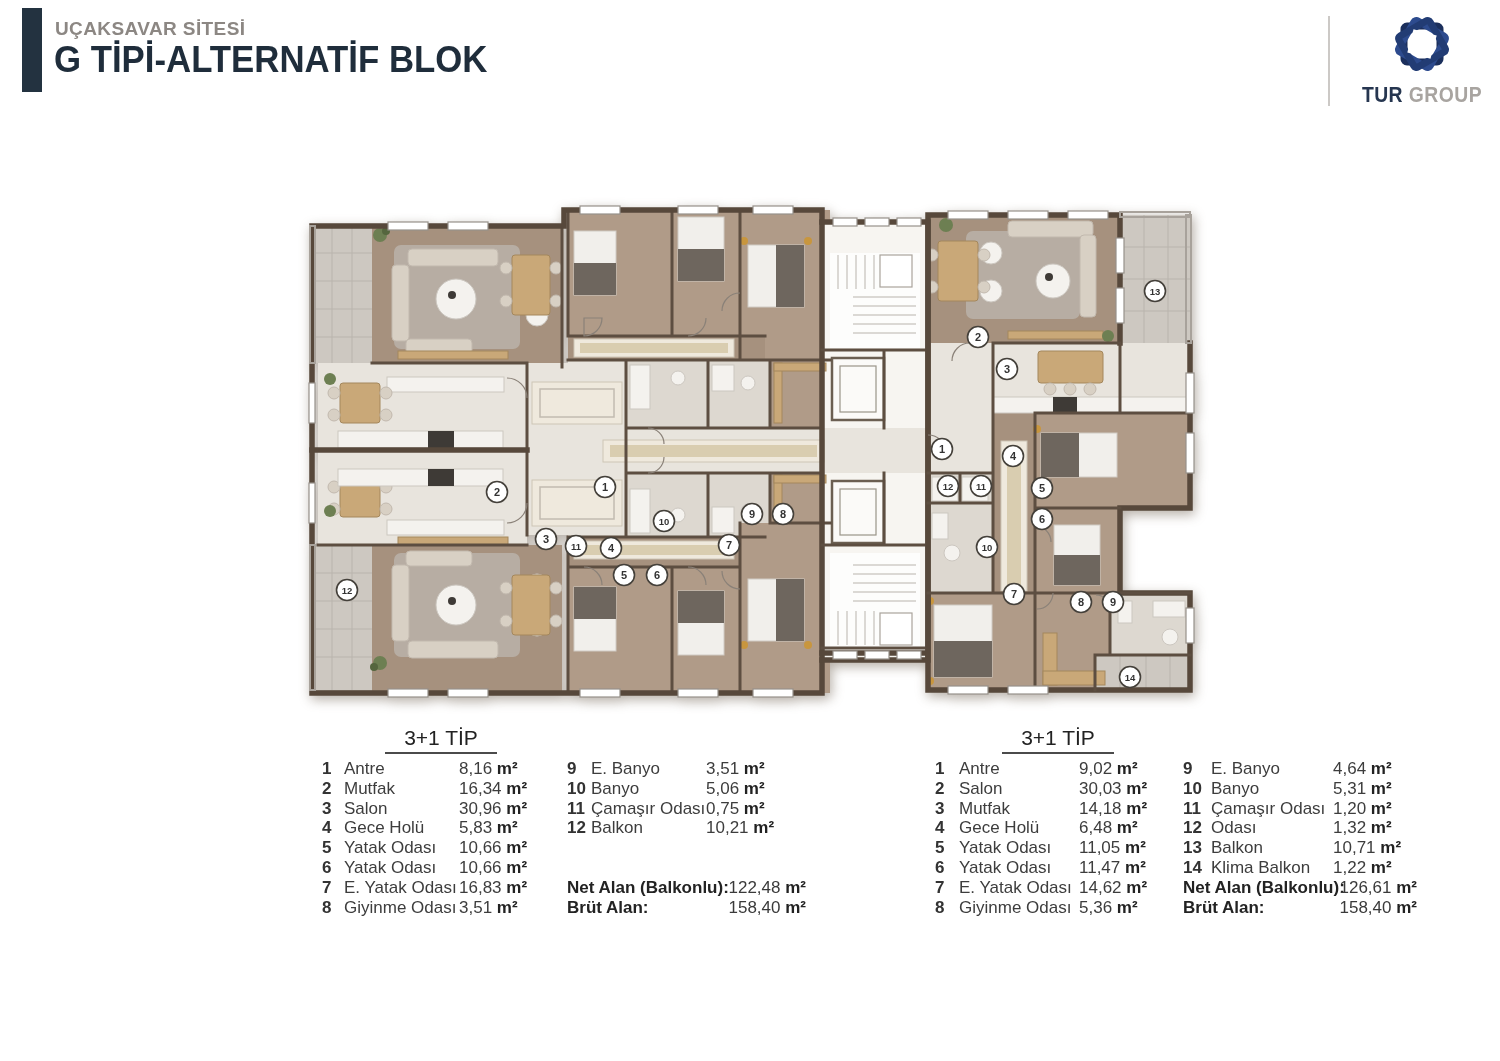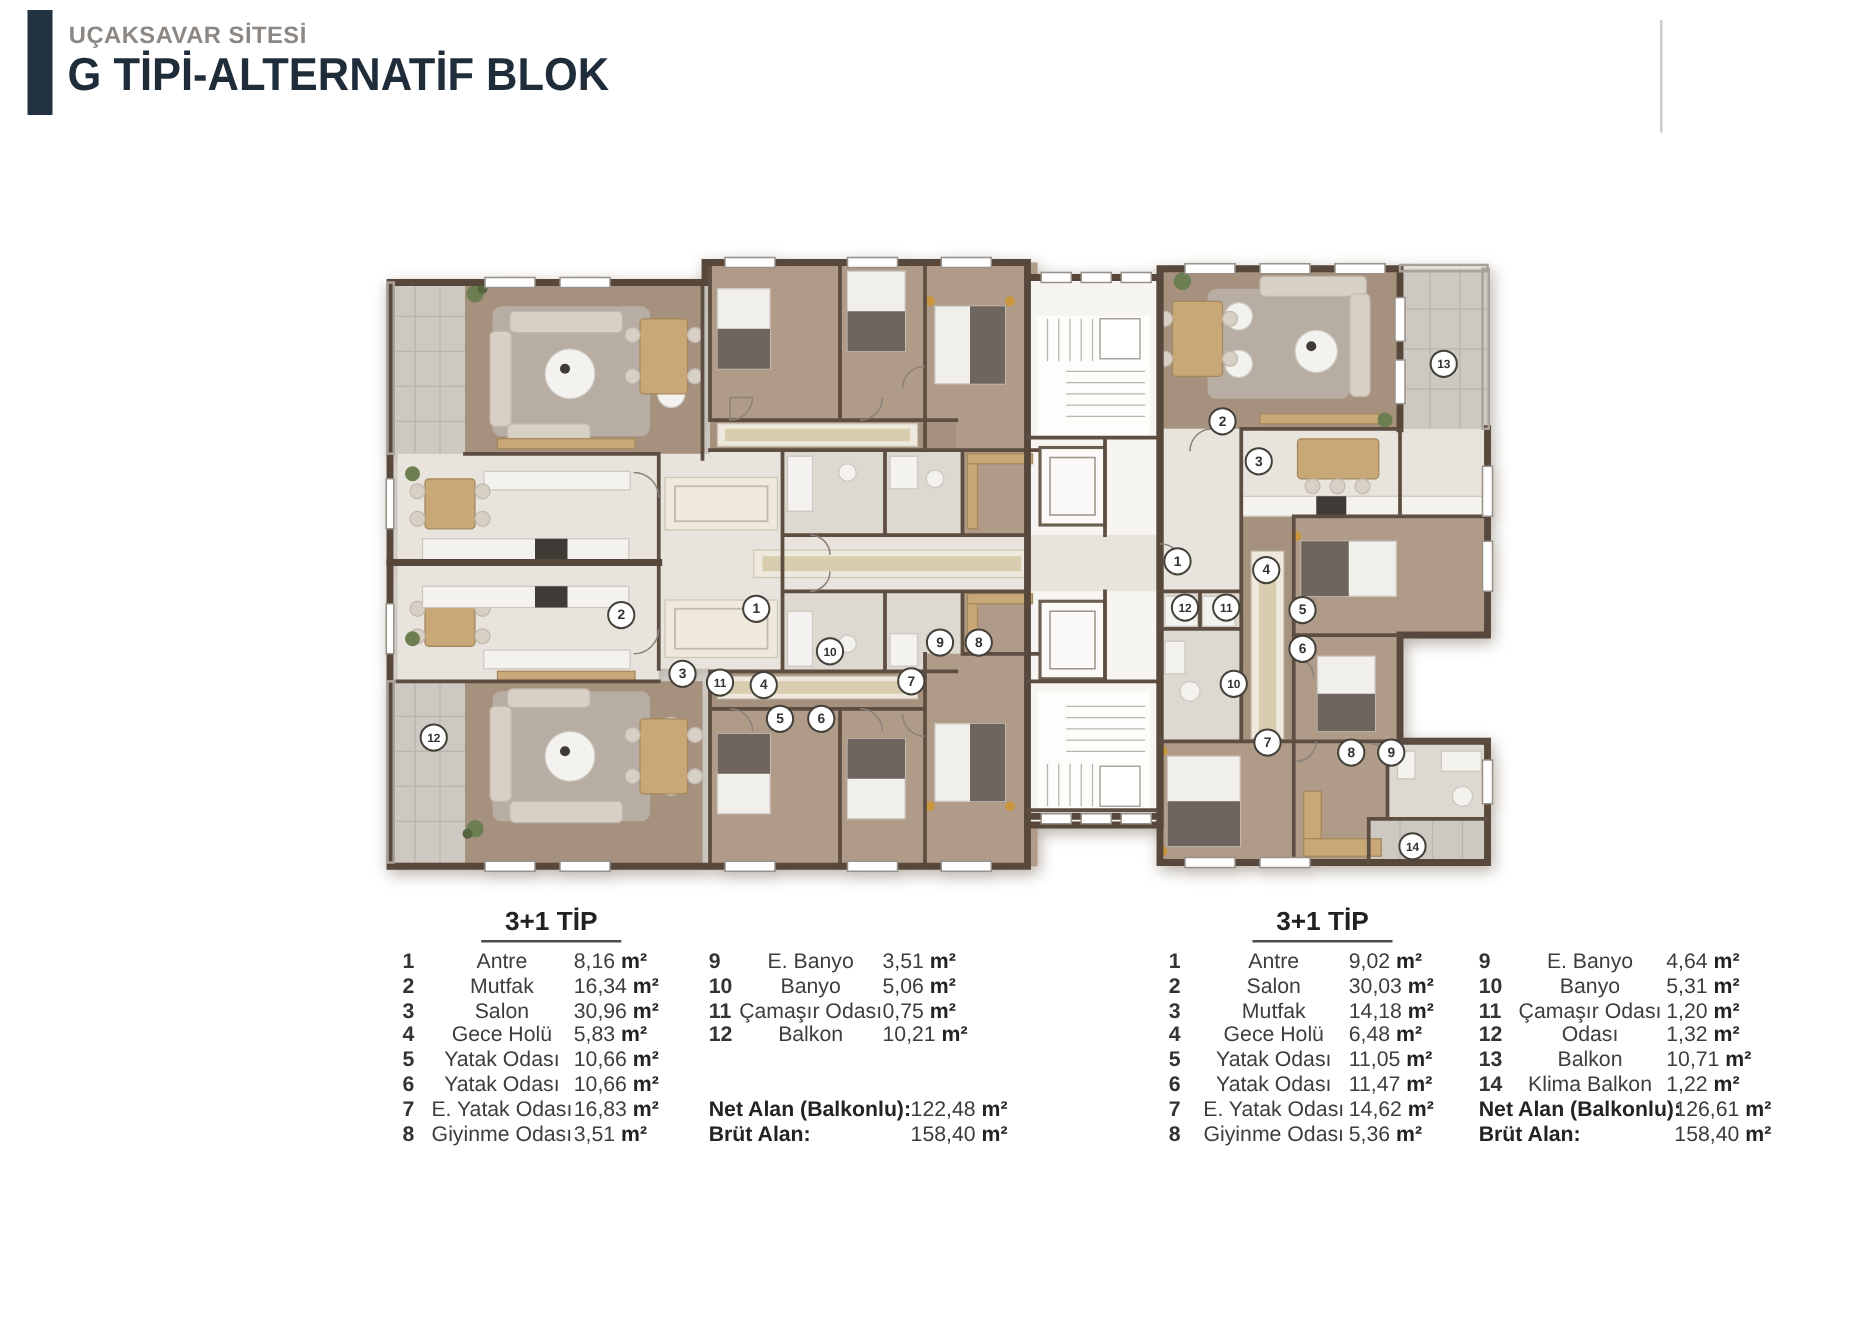--- a/index.html
+++ b/index.html
@@ -22,27 +22,27 @@
   .tur .line{margin-top:2px;font-size:22px;letter-spacing:.5px;transform:scaleX(.88);transform-origin:center;white-space:nowrap;}
   .tur .line .t{font-weight:bold;color:#263650;}
   .tur .line .g{font-weight:bold;color:#a8a4a0;}
 
   
   .plan{position:absolute;left:308px;top:193px;width:890px;height:510px;}
   .plan svg{filter:drop-shadow(2px 4px 6px rgba(95,80,62,.45));}
 
   
   .areas{position:absolute;width:520px;color:#3a3a3a;font-size:17px;}
-  .t-head{font-size:21px;font-weight:bold;color:#222;width:112px;text-align:center;
+  .t-head{font-size:21px;font-weight:normal;color:#222;width:112px;text-align:center;
           border-bottom:2.5px solid #4b4b4b;padding-bottom:2px;margin-bottom:5px;}
   .cols{position:relative;}
   .col{position:absolute;top:0;display:grid;grid-auto-rows:19.8px;align-items:baseline;}
   .row{display:contents;}
   .row .no{font-weight:bold;color:#333;}
-  .row .nm{color:#3d3d3d;white-space:nowrap;text-align:center;}
+  .row .nm{color:#3d3d3d;white-space:nowrap;}
   .row .ar{color:#3d3d3d;white-space:nowrap;}
   .row .ar b, .trow .ar b{font-weight:bold;color:#222;}
   .spacer{display:block;grid-column:1/4;}
   .trow{display:contents;}
   .trow .tl{grid-column:1/3;font-weight:bold;color:#232323;white-space:nowrap;}
   .trow .ar{text-align:right;}
   
   #tableL{left:315px;top:726px;}
   #tableL .t-head{margin-left:70px;}
   #tableL .colA{left:7px;grid-template-columns:22px 115px 89px;}
@@ -58,20 +58,34 @@
 
 <div id="page">
 
   <div class="hbar"></div>
   <div class="subtitle">UÇAKSAVAR SİTESİ</div>
   <div class="title">G TİPİ-ALTERNATİF BLOK</div>
 
 
   <div class="logo-divider"></div>
 
+  <div class="tur">
+    <svg width="64" height="64" viewBox="0 0 64 64">
+      <g fill="none" stroke-linejoin="round">
+        <rect x="14" y="14" width="36" height="36" rx="3" stroke="#1b2f5c" stroke-width="7"></rect>
+        <rect x="14" y="14" width="36" height="36" rx="3" stroke="#2d4b8e" stroke-width="7" transform="rotate(30 32 32)"></rect>
+        <rect x="14" y="14" width="36" height="36" rx="3" stroke="#223c74" stroke-width="7" transform="rotate(60 32 32)"></rect>
+        <rect x="20" y="20" width="24" height="24" fill="#ffffff" transform="rotate(15 32 32)"></rect>
+      </g>
+    </svg>
+    <div class="line">
+      <span class="t">TUR</span>
+      <span class="g">GROUP</span>
+    </div>
+  </div>
 
   <div class="plan">
   <svg id="plansvg" width="890" height="510" viewBox="0 0 890 510">
     <style>
       .wood{fill:#a6917e}.wood2{fill:#b09b88}.tile{fill:#e8e4dd}.btile{fill:#ddd8d0}
       .balc{fill:#cdc8c1}.carpet{fill:#b7ada3}.grid{stroke:#b9b4ad;stroke-width:1;fill:none}
       .wall{stroke:#57483b;stroke-width:5.5;fill:none;stroke-linecap:square}
       .wallt{stroke:#5d4e41;stroke-width:3;fill:none;stroke-linecap:square}
       .rail{stroke:#a8a29b;stroke-width:2;fill:none}
       .win{fill:#ffffff;stroke:#97918a;stroke-width:1.2}

